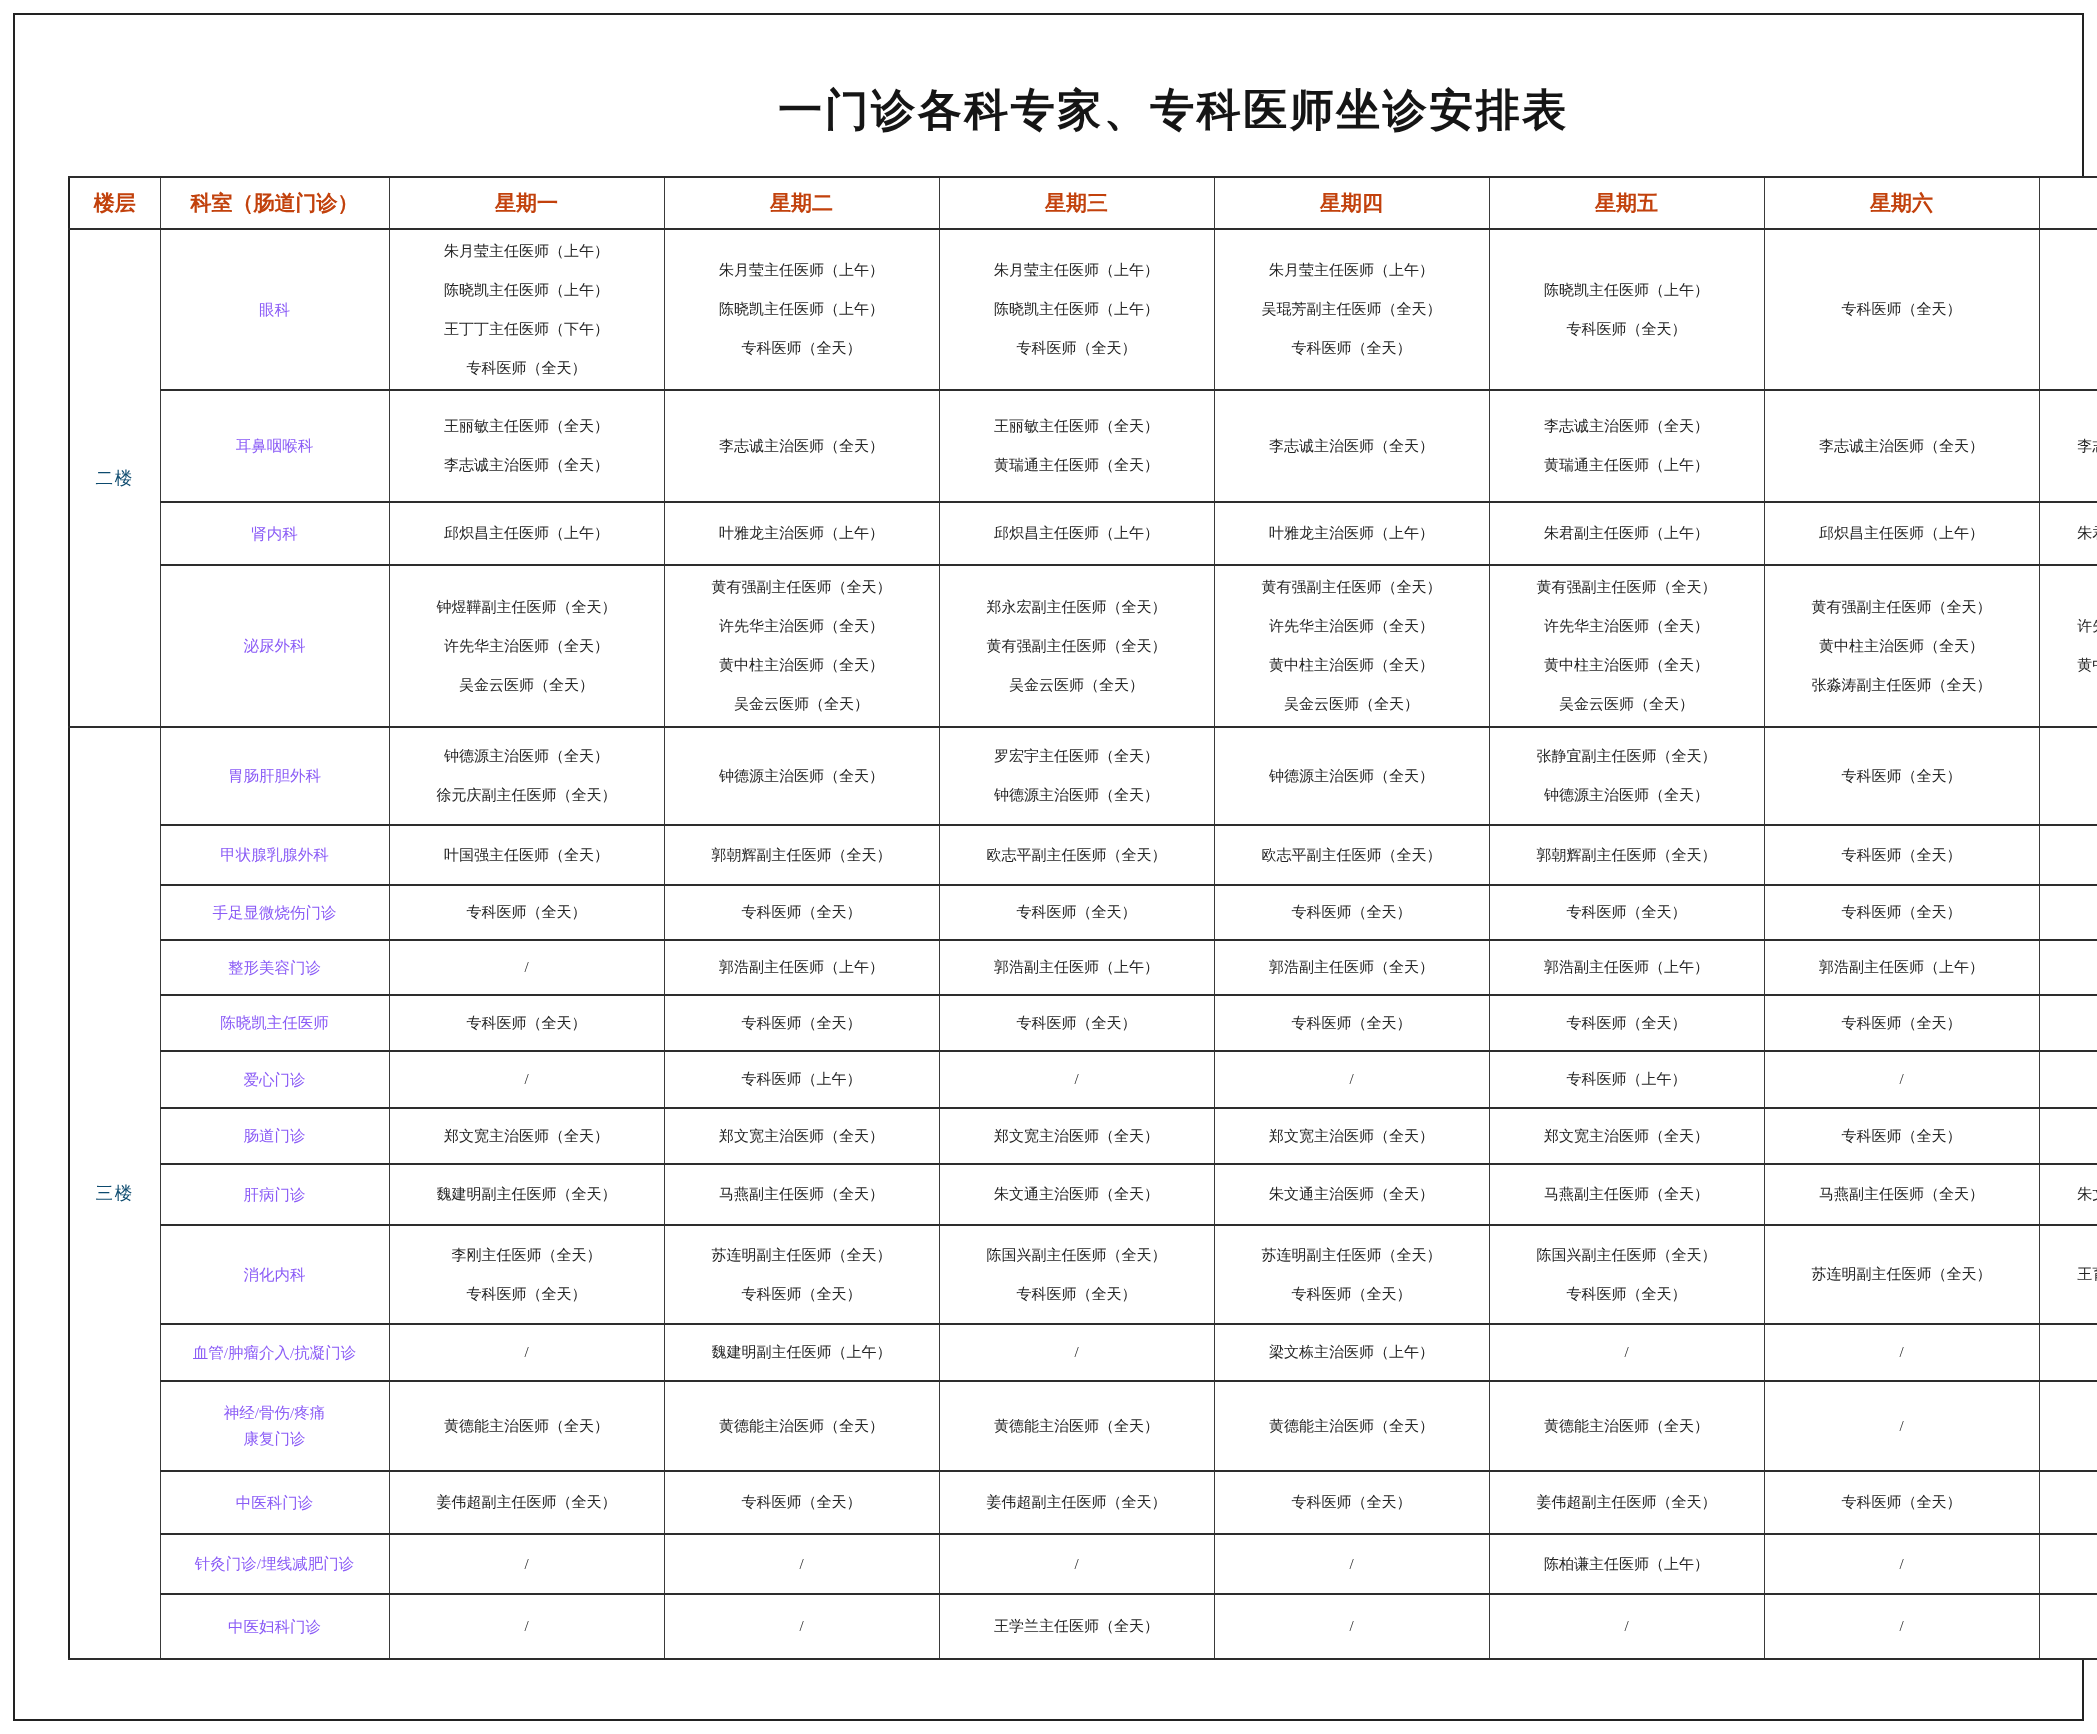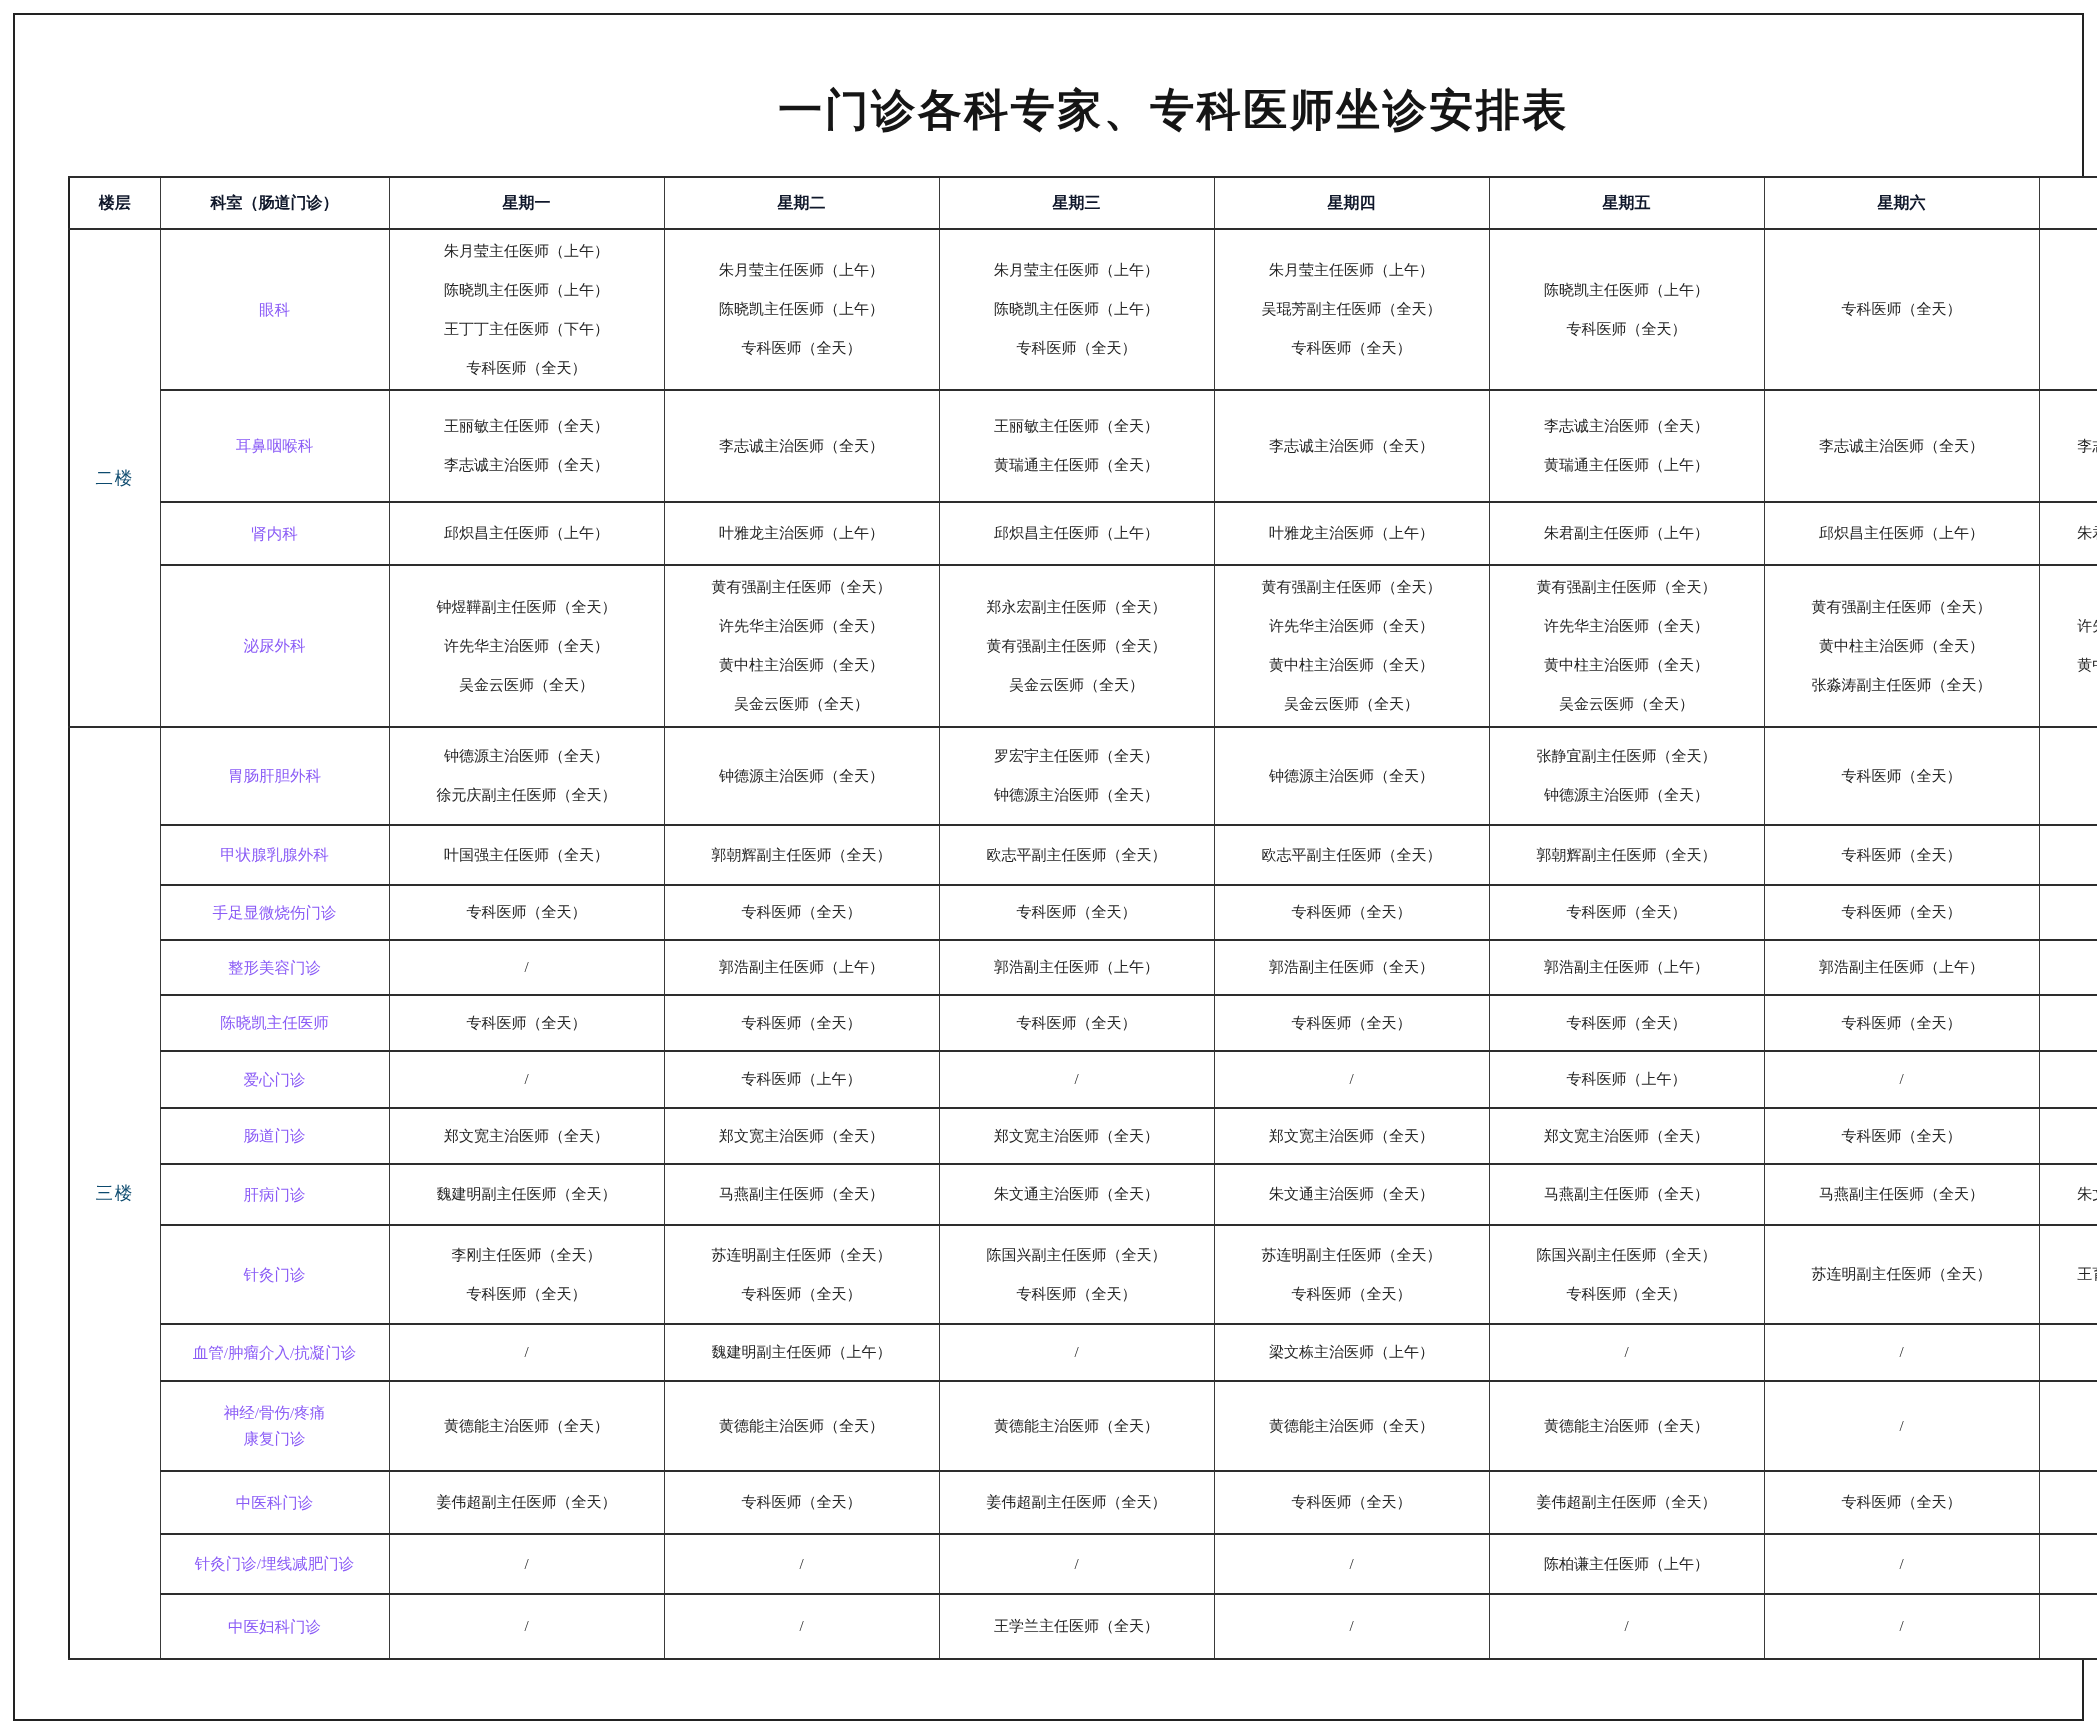--- a/index.html
+++ b/index.html
@@ -44,22 +44,22 @@
     text-align: center;
     vertical-align: middle;
     padding: 1.7px 3.4px;
     overflow: hidden;
   }
   table.schedule { border: 2.1px solid #222222; }
   tr.header-row { height: 52px; }
   tr.header-row th {
     font-family: "Liberation Sans", "DejaVu Sans", sans-serif;
     font-weight: bold;
-    font-size: 16px;
-    color: #0f172a;
+    font-size: 21px;
+    color: #c2410c;
   }
   td.floor-cell {
     font-size: 17.6px;
     letter-spacing: 1.7px;
     color: #0c4a6e;
   }
   td.dept-cell {
     font-size: 15.5px;
     color: #8b5cf6;
   }
@@ -444,21 +444,21 @@
         </td>
         <td class="day-cell">
           <div class="line">马燕副主任医师（全天）</div>
         </td>
         <td class="day-cell">
           <div class="line">朱文通主治医师（全天）</div>
         </td>
       </tr>
       <tr style="height: 99px;">
         <td class="dept-cell">
-          <div class="line">针灸门诊</div>
+          <div class="line">消化内科</div>
         </td>
         <td class="day-cell">
           <div class="line">李刚主任医师（全天）</div>
           <div class="line">专科医师（全天）</div>
         </td>
         <td class="day-cell">
           <div class="line">苏连明副主任医师（全天）</div>
           <div class="line">专科医师（全天）</div>
         </td>
         <td class="day-cell">

